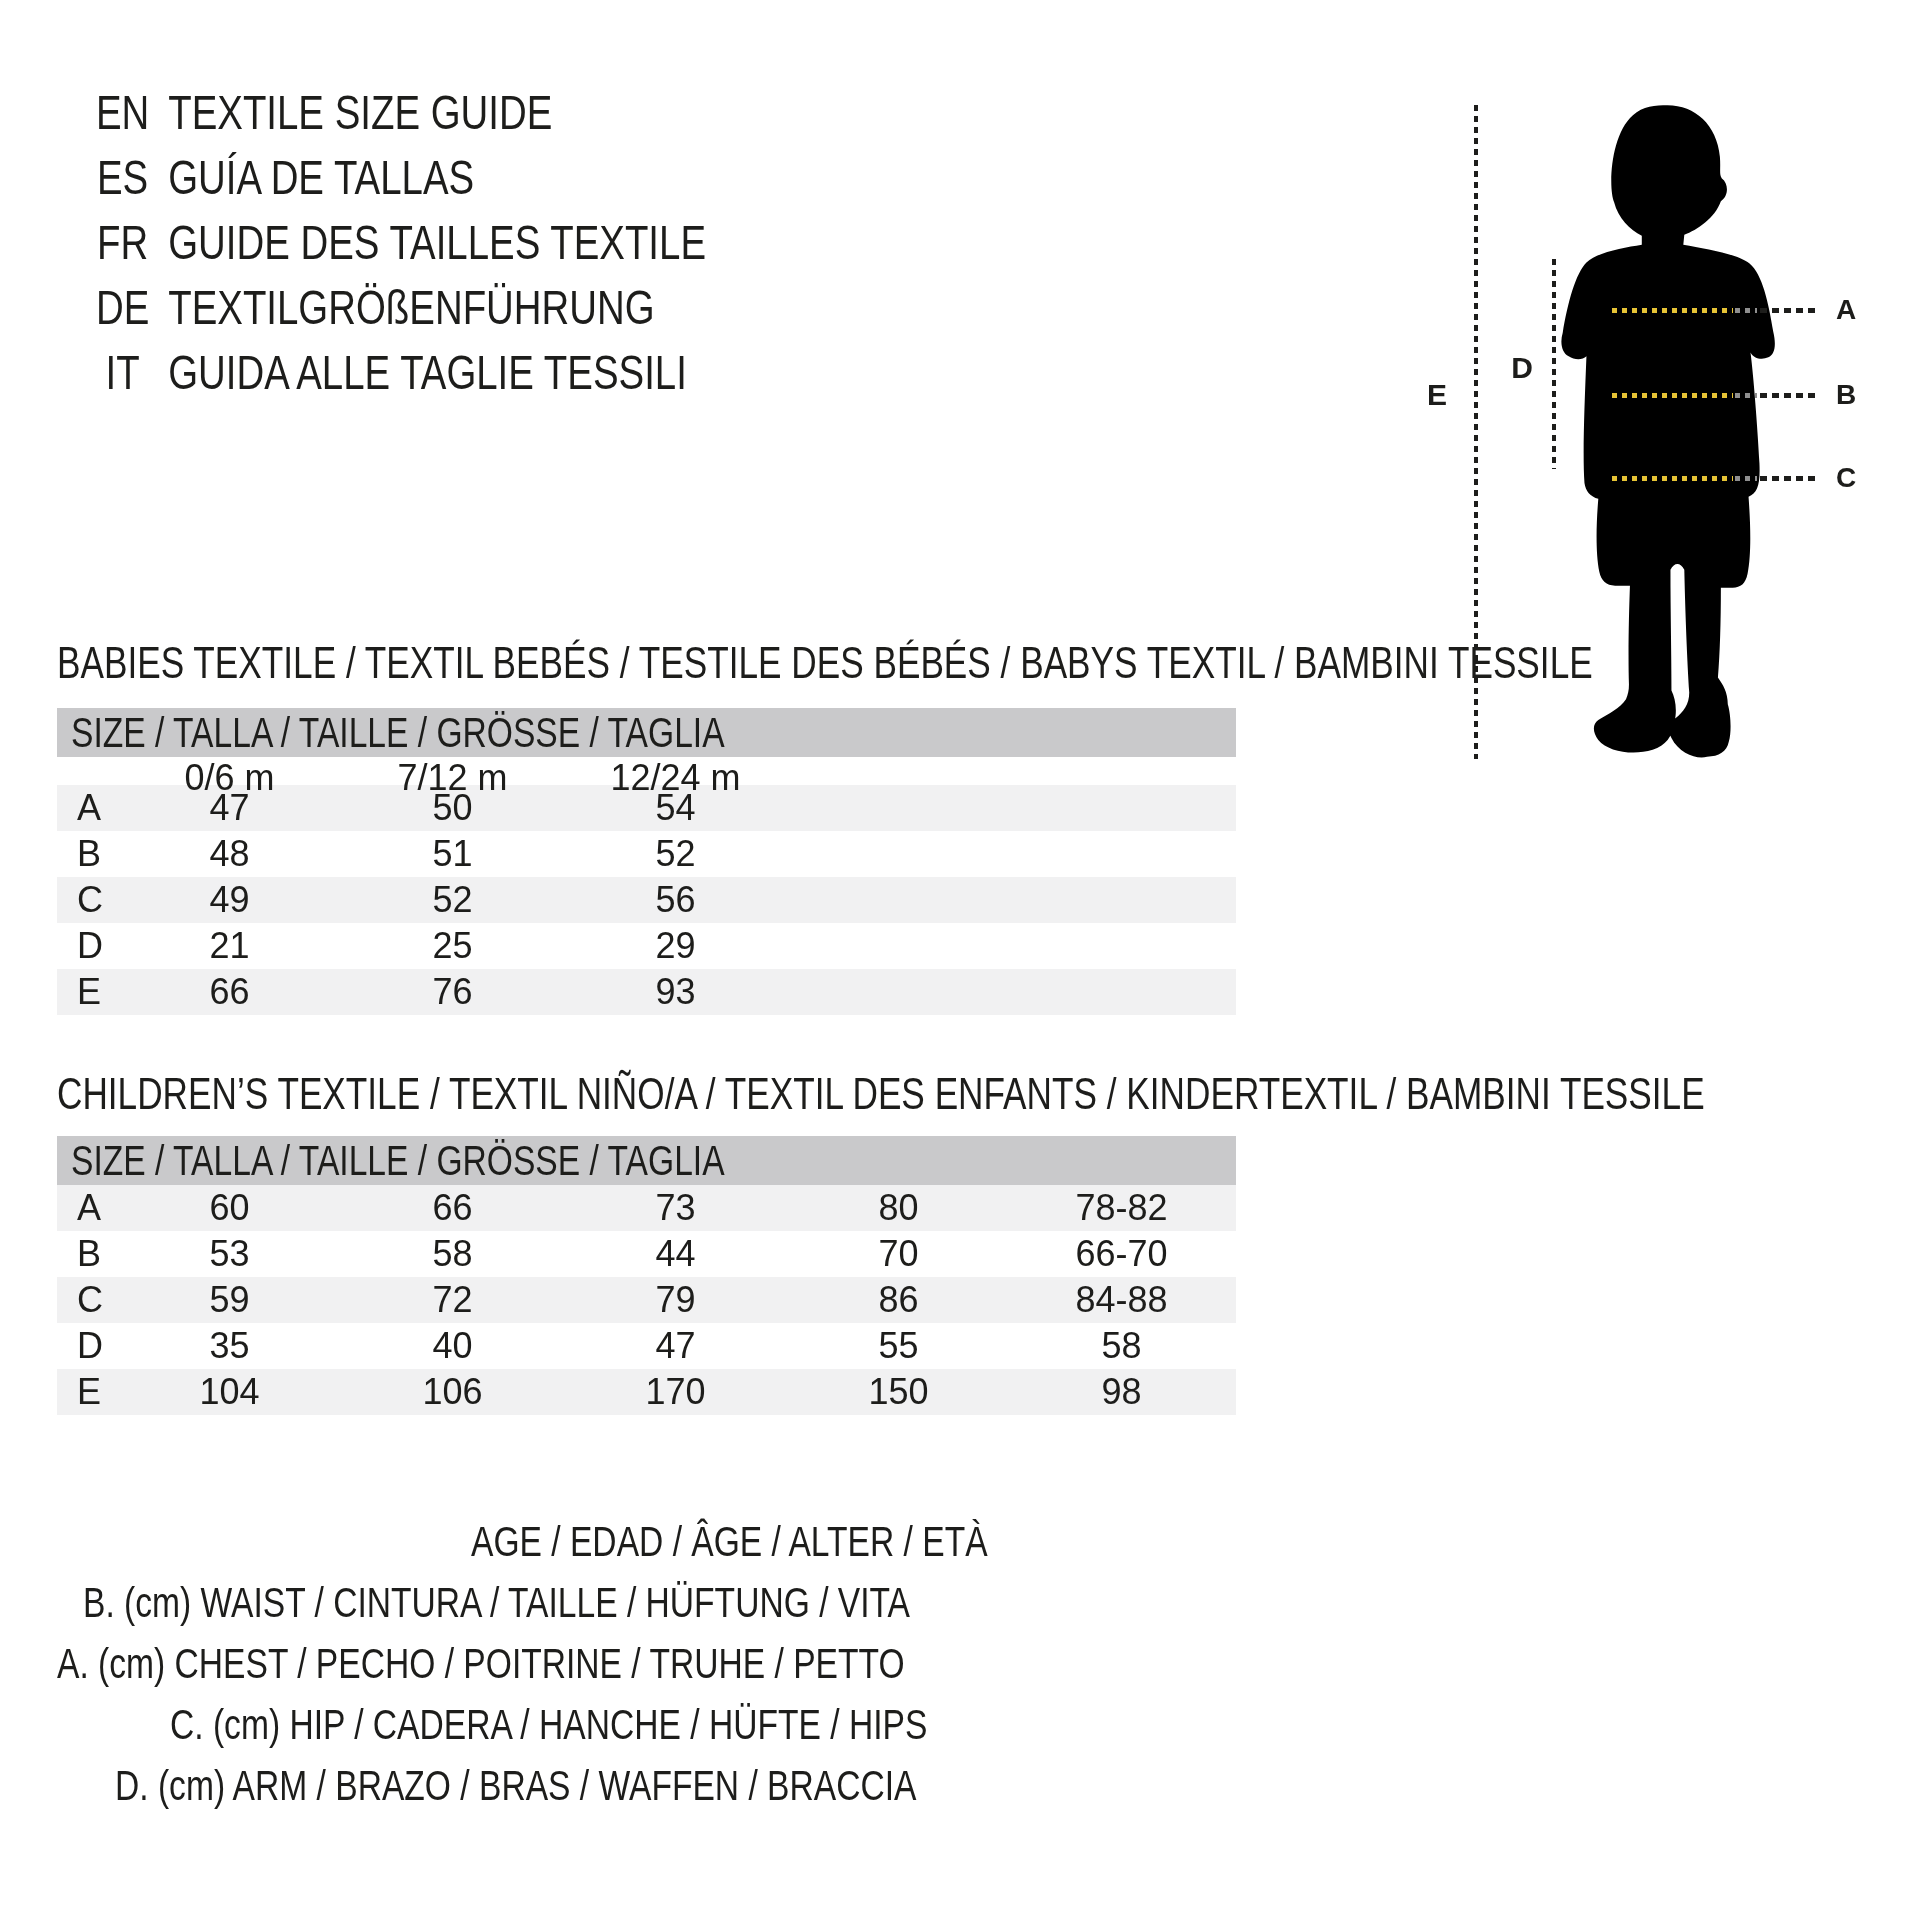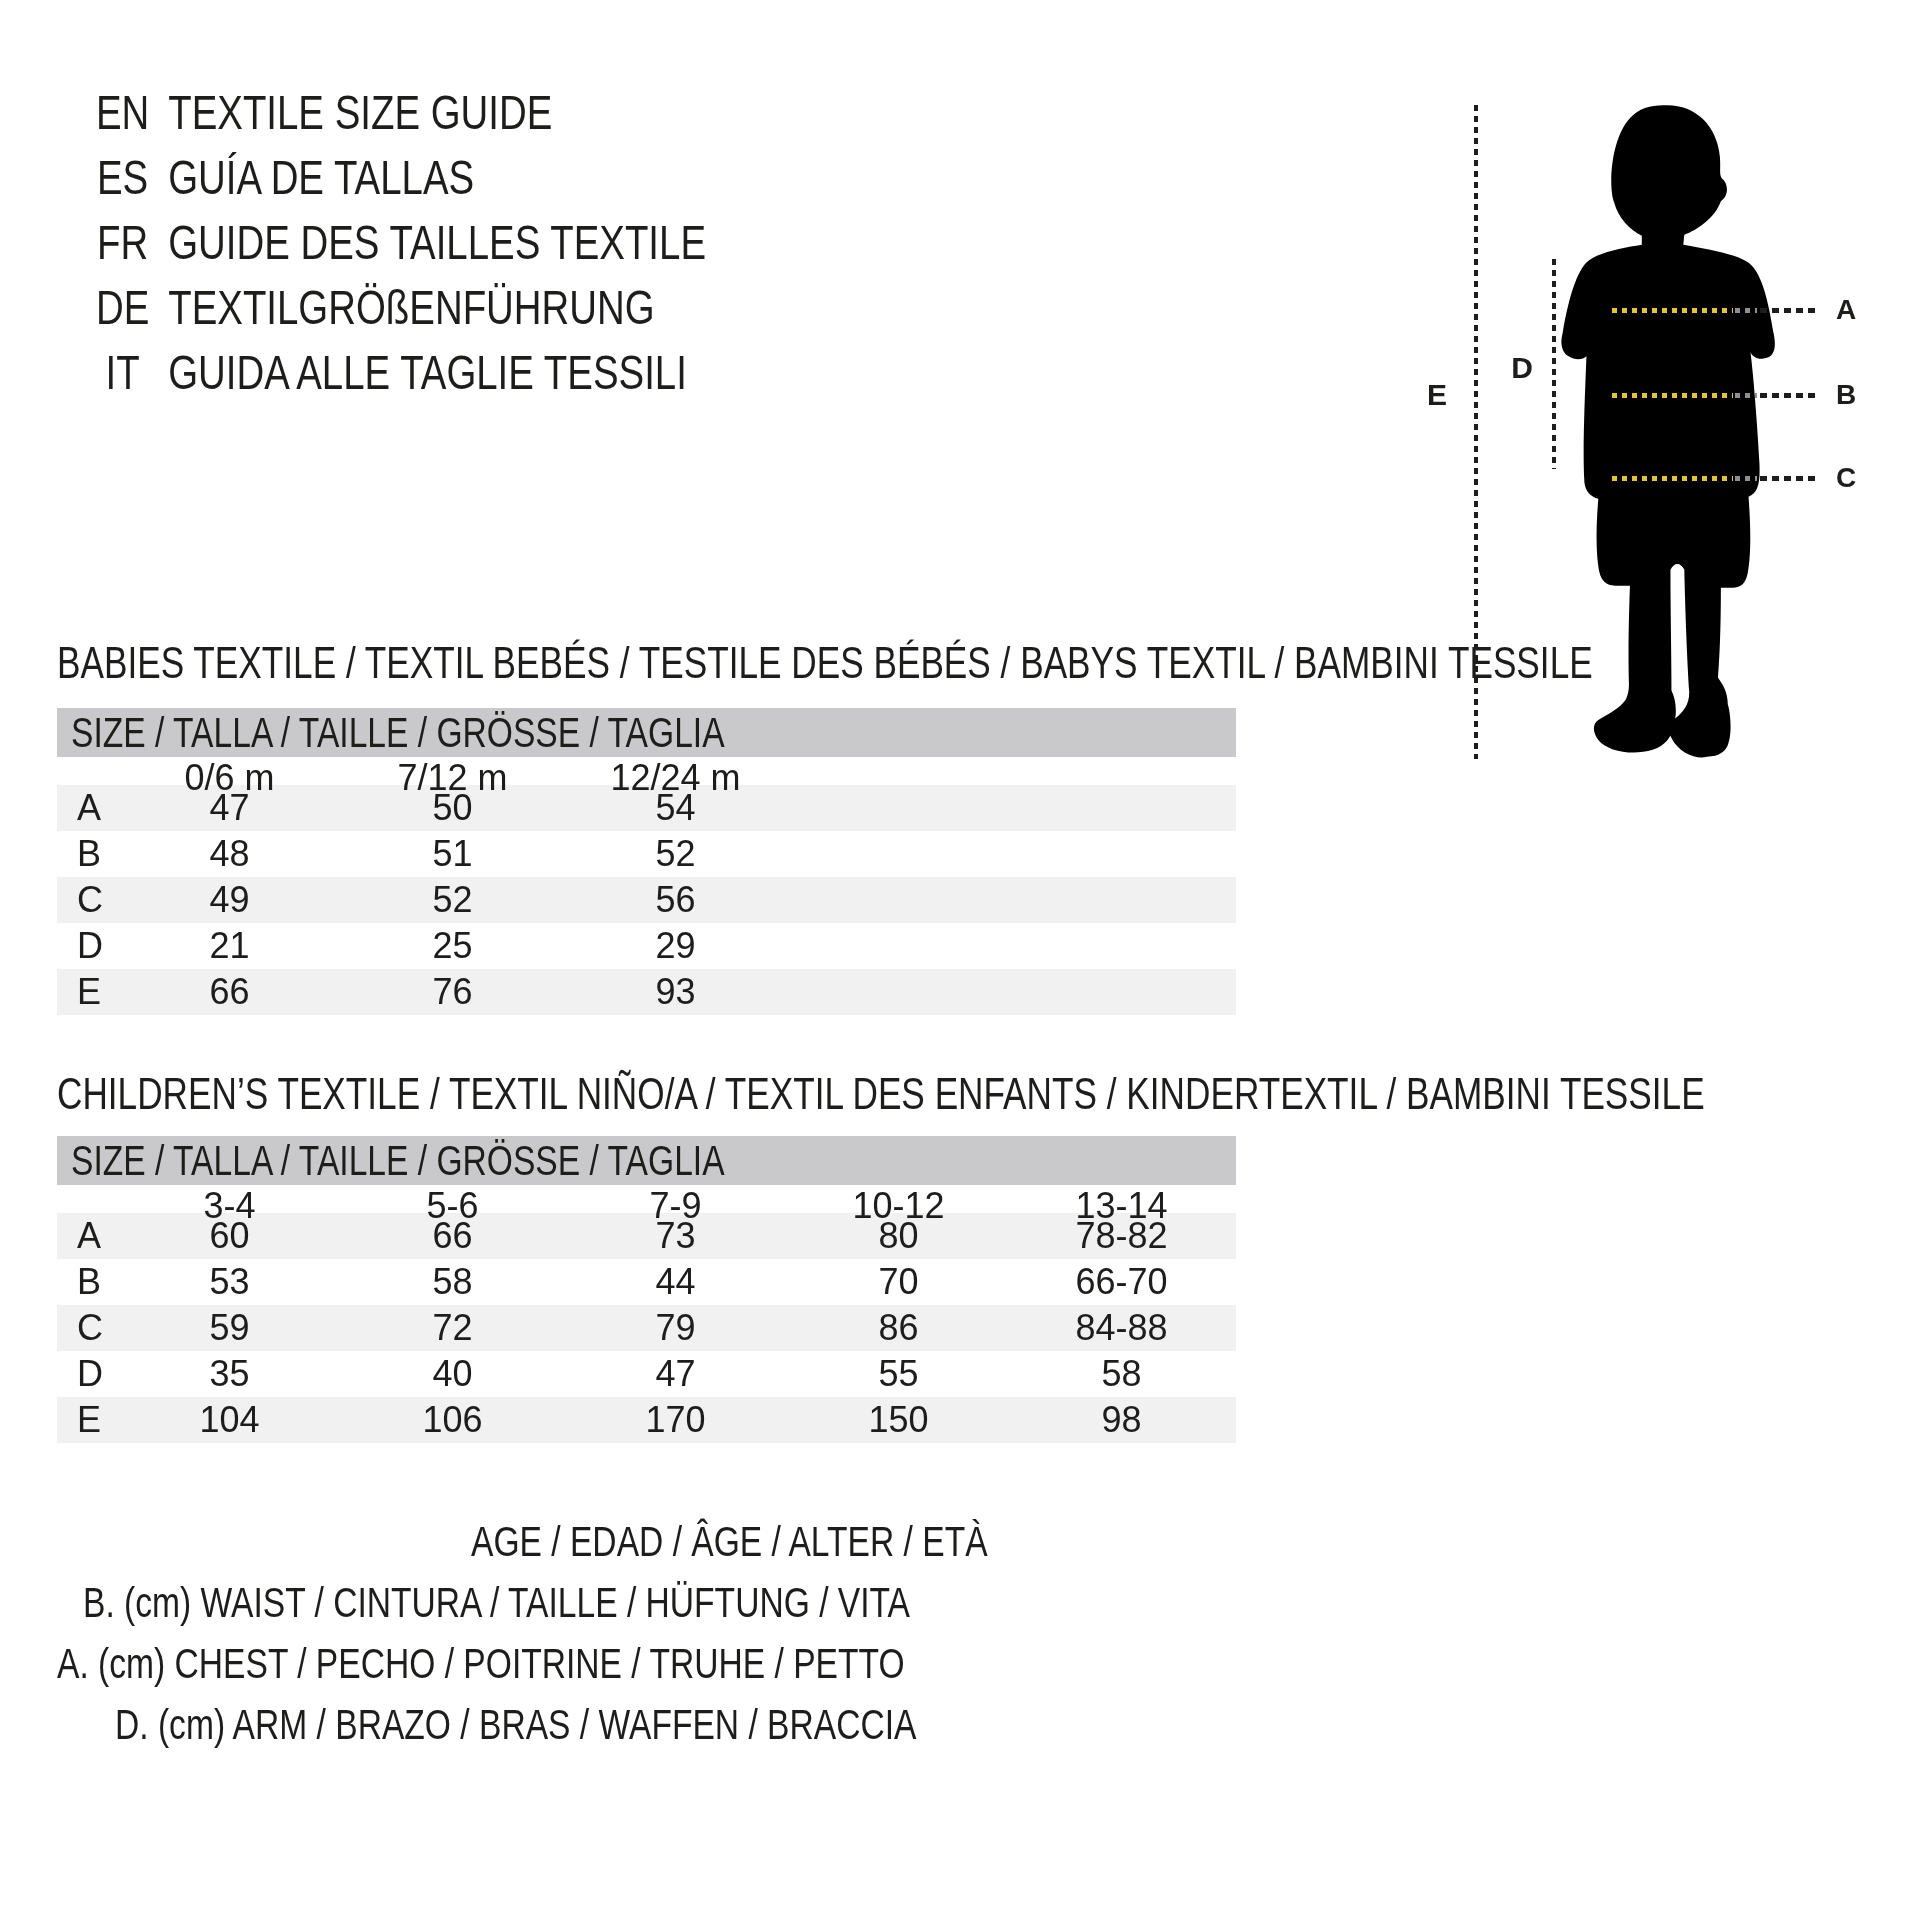--- a/index.html
+++ b/index.html
@@ -212,28 +212,20 @@
 </div>
 
 <div class="section-title children">
   <span class="cond">CHILDREN’S TEXTILE / TEXTIL NIÑO/A / TEXTIL DES ENFANTS / KINDERTEXTIL / BAMBINI TESSILE</span>
 </div>
 
 <div class="size-table children">
   <div class="size-bar">
     <span class="cond">SIZE / TALLA / TAILLE / GRÖSSE / TAGLIA</span>
   </div>
-  <div class="grid-row head-row">
-    <div class="cell rowlabel"></div>
-    <div class="cell">3-4</div>
-    <div class="cell">5-6</div>
-    <div class="cell">7-9</div>
-    <div class="cell">10-12</div>
-    <div class="cell">13-14</div>
-  </div>
   <div class="grid-row data-row stripe">
     <div class="cell rowlabel">A</div>
     <div class="cell">60</div>
     <div class="cell">66</div>
     <div class="cell">73</div>
     <div class="cell">80</div>
     <div class="cell">78-82</div>
   </div>
   <div class="grid-row data-row">
     <div class="cell rowlabel">B</div>
@@ -273,16 +265,19 @@
   <div class="legend-line">
     <span class="cond">AGE / EDAD / ÂGE / ALTER / ETÀ</span>
   </div>
   <div class="legend-line">
     <span class="cond">B. (cm) WAIST / CINTURA / TAILLE / HÜFTUNG / VITA</span>
   </div>
   <div class="legend-line">
     <span class="cond">A. (cm) CHEST / PECHO / POITRINE / TRUHE / PETTO</span>
   </div>
   <div class="legend-line">
+    <span class="cond">C. (cm) HIP / CADERA / HANCHE / HÜFTE / HIPS</span>
+  </div>
+  <div class="legend-line">
     <span class="cond">D. (cm) ARM / BRAZO / BRAS / WAFFEN / BRACCIA</span>
   </div>
 </div>
 
 
 </body></html>

